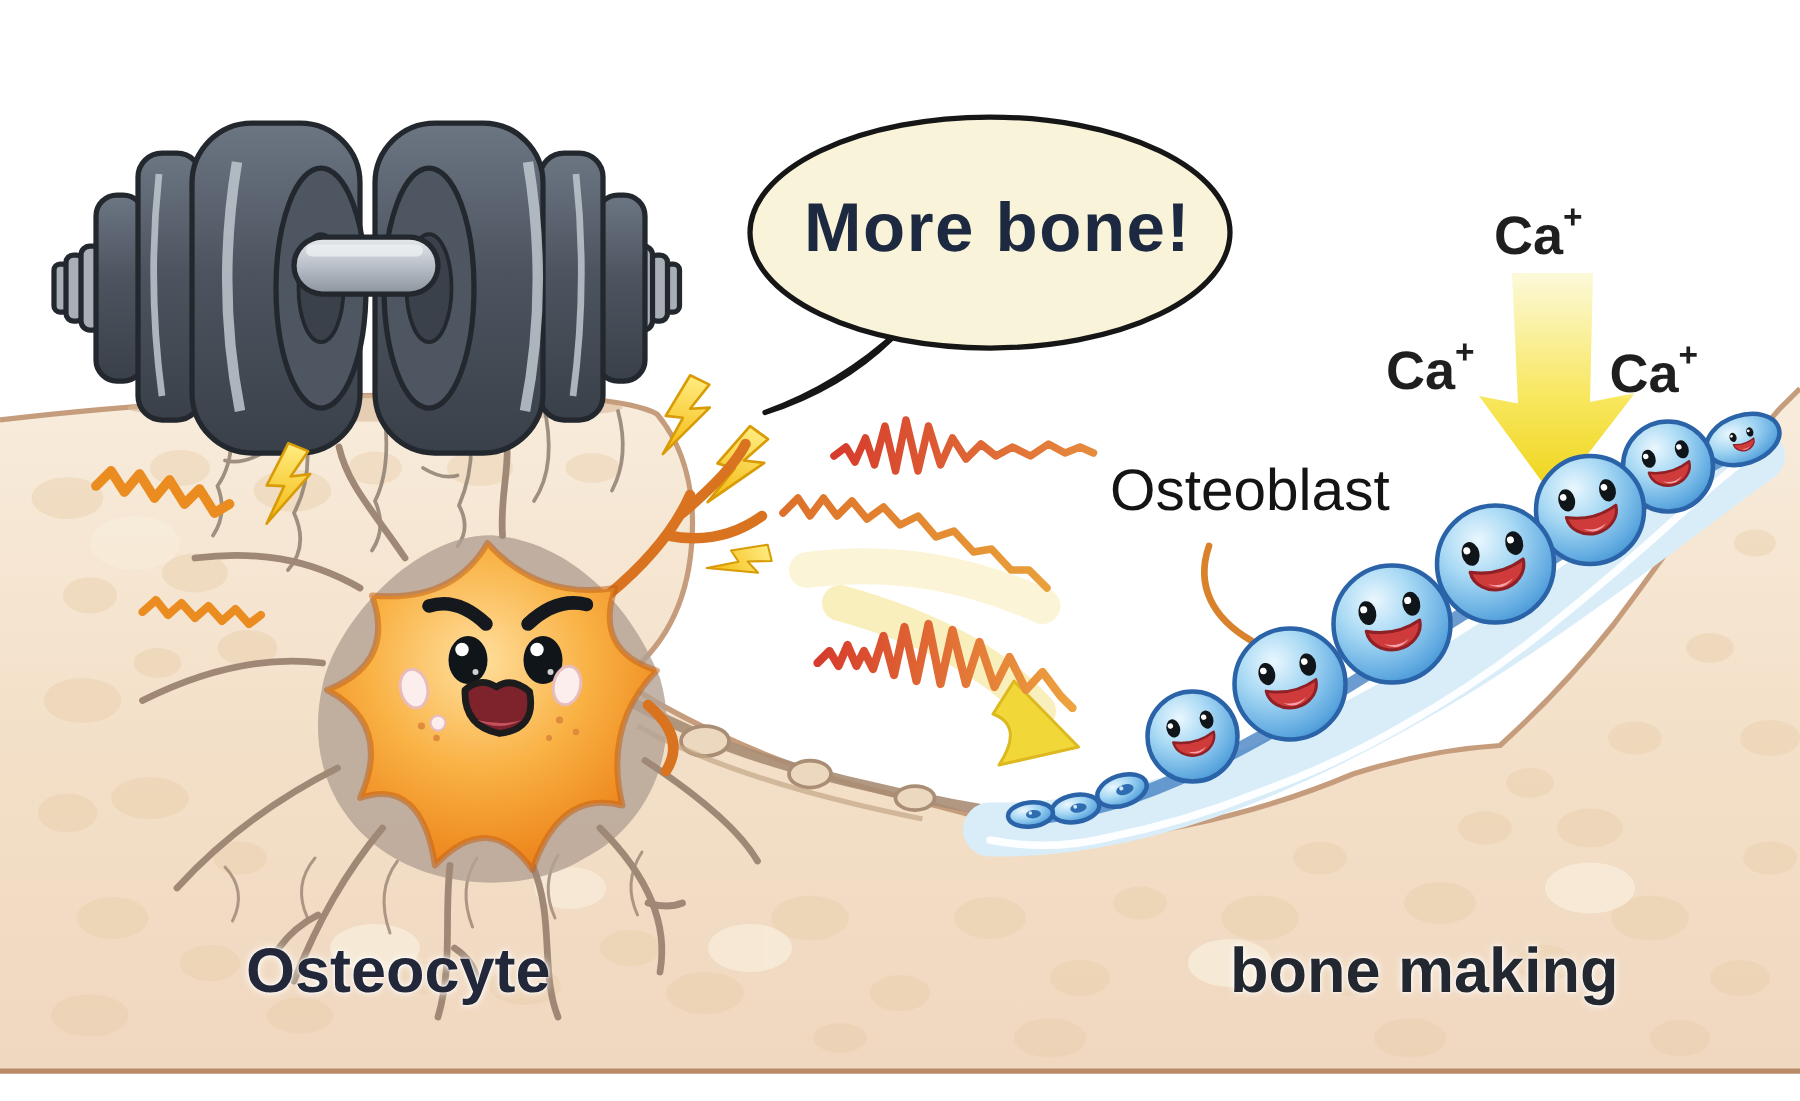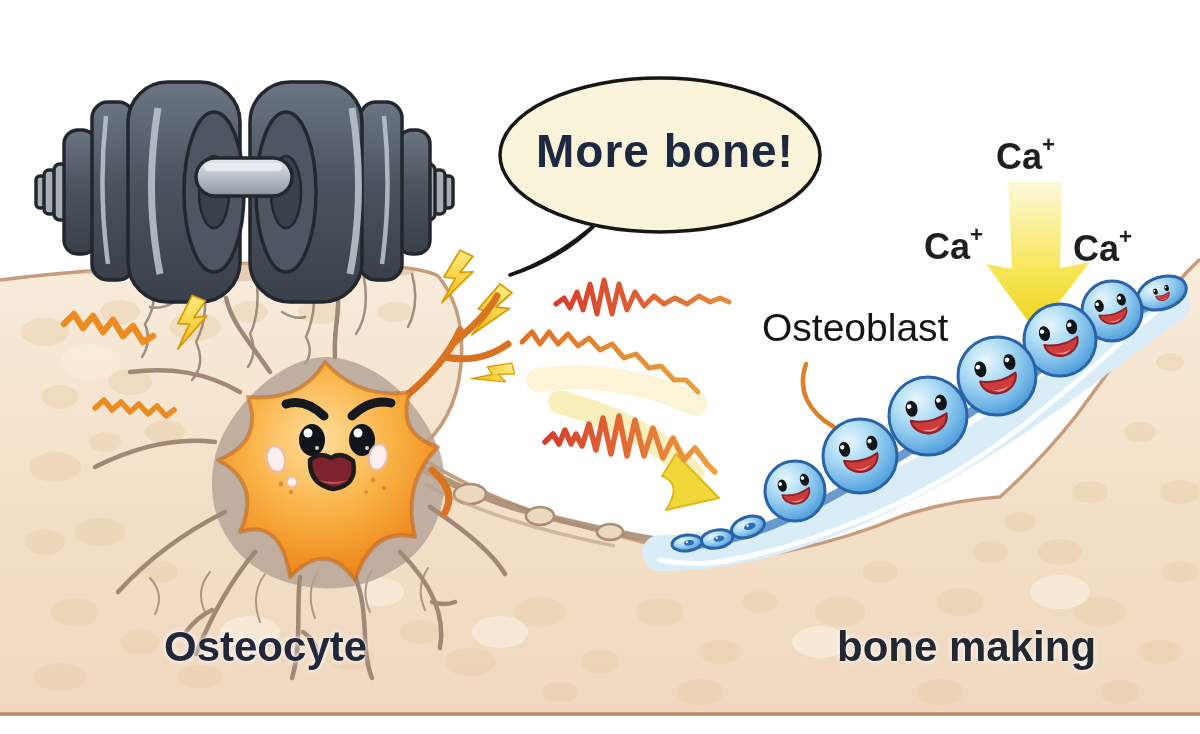--- a/index.html
+++ b/index.html
@@ -9,23 +9,23 @@
   }
   #stage svg{position:absolute;left:0;top:0;}
   .lbl{position:absolute;white-space:nowrap;color:#1c1c1c;
        text-shadow:0 0 6px #fff,0 0 2px #fff,0 0 1px #fff;}
   .lbl sup{font-size:0.62em;position:relative;top:-0.18em;}
   #bubble-text{left:500px;top:112px;width:330px;text-align:center;
        font-size:46px;font-weight:700;color:#1d2940;text-shadow:none;letter-spacing:1px;}
   #ca-top{left:996px;top:124px;font-size:36px;font-weight:600;color:#1f1f1f;}
   #ca-left{left:924px;top:214px;font-size:36px;font-weight:600;color:#1f1f1f;}
   #ca-right{left:1073px;top:216px;font-size:36px;font-weight:600;color:#1f1f1f;}
-  #osteoblast-label{left:762px;top:294px;font-size:39px;font-weight:500;color:#141414;}
+  #osteoblast-label{left:740px;top:294px;font-size:39px;font-weight:500;color:#141414;}
   #osteocyte-label{left:164px;top:611px;font-size:42px;font-weight:700;color:#22283a;}
-  #bone-making-label{left:837px;top:611px;font-size:42px;font-weight:600;color:#23272f;}
+  #bone-making-label{left:820px;top:611px;font-size:42px;font-weight:600;color:#23272f;}
 </style>
 </head>
 <body>
 
 <div id="stage">
 
 <svg width="1200" height="734" viewBox="0 0 1200 734">
   <defs>
     <linearGradient id="gBone" x1="0" y1="0" x2="0" y2="1">
       <stop offset="0" stop-color="#f8ecdc"></stop>

